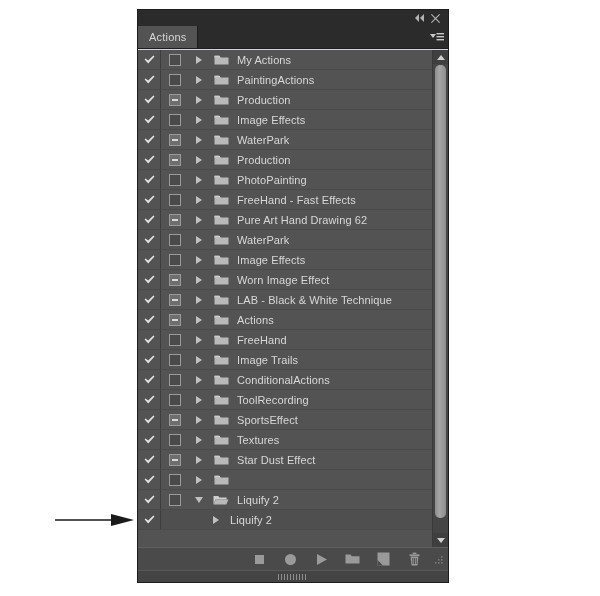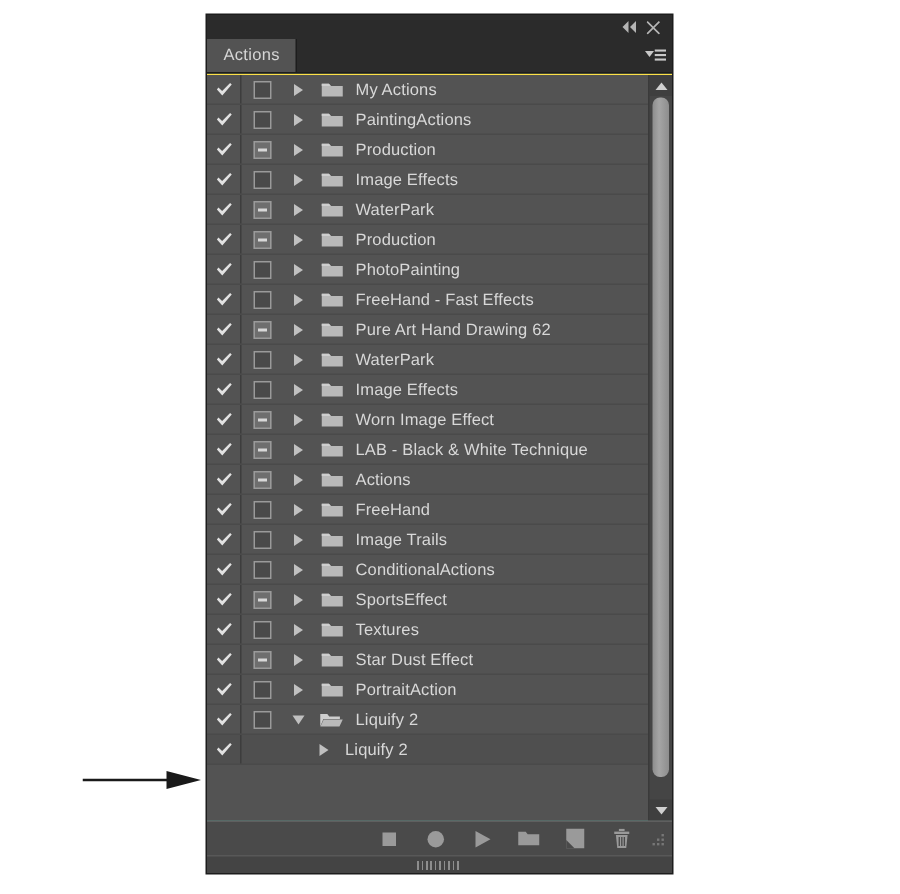--- a/index.html
+++ b/index.html
@@ -673,20 +673,40 @@
           </div>
           <div class="col-label">ConditionalActions</div>
         </div>
         <div class="action-row">
           <div class="col-check">
             <svg class="check-glyph" width="11" height="10" viewBox="0 0 11 10" xmlns="http://www.w3.org/2000/svg">
               <path d="M0.6 4.6 L1.6 3.4 L4.1 5.6 L9.4 0.4 L10.5 1.4 L4.2 8.6 Z" fill="#e2e2e2"></path>
             </svg>
           </div>
           <div class="col-modal">
+            <div class="modal-box"></div>
+          </div>
+          <div class="col-twisty">
+            <div class="twisty-right"></div>
+          </div>
+          <div class="col-folder">
+            <svg width="15" height="12" viewBox="0 0 15 12" xmlns="http://www.w3.org/2000/svg">
+              <path d="M0.5 1.8 L5.3 1.8 L6.6 3.4 L14.5 3.4 L14.5 10.4 L0.5 10.4 Z" fill="#b9b9b9"></path>
+              <path d="M0.5 1.8 L5.3 1.8 L6.6 3.4 L0.5 3.4 Z" fill="#cecece"></path>
+            </svg>
+          </div>
+          <div class="col-label">ToolRecording</div>
+        </div>
+        <div class="action-row">
+          <div class="col-check">
+            <svg class="check-glyph" width="11" height="10" viewBox="0 0 11 10" xmlns="http://www.w3.org/2000/svg">
+              <path d="M0.6 4.6 L1.6 3.4 L4.1 5.6 L9.4 0.4 L10.5 1.4 L4.2 8.6 Z" fill="#e2e2e2"></path>
+            </svg>
+          </div>
+          <div class="col-modal">
             <div class="modal-box on">
               <div class="modal-dash"></div>
             </div>
           </div>
           <div class="col-twisty">
             <div class="twisty-right"></div>
           </div>
           <div class="col-folder">
             <svg width="15" height="12" viewBox="0 0 15 12" xmlns="http://www.w3.org/2000/svg">
               <path d="M0.5 1.8 L5.3 1.8 L6.6 3.4 L14.5 3.4 L14.5 10.4 L0.5 10.4 Z" fill="#b9b9b9"></path>
@@ -748,21 +768,20 @@
           </div>
           <div class="col-twisty">
             <div class="twisty-right"></div>
           </div>
           <div class="col-folder">
             <svg width="15" height="12" viewBox="0 0 15 12" xmlns="http://www.w3.org/2000/svg">
               <path d="M0.5 1.8 L5.3 1.8 L6.6 3.4 L14.5 3.4 L14.5 10.4 L0.5 10.4 Z" fill="#b9b9b9"></path>
               <path d="M0.5 1.8 L5.3 1.8 L6.6 3.4 L0.5 3.4 Z" fill="#cecece"></path>
             </svg>
           </div>
-          <div class="col-label">PortraitAction</div>
         </div>
         <div class="action-row">
           <div class="col-check">
             <svg class="check-glyph" width="11" height="10" viewBox="0 0 11 10" xmlns="http://www.w3.org/2000/svg">
               <path d="M0.6 4.6 L1.6 3.4 L4.1 5.6 L9.4 0.4 L10.5 1.4 L4.2 8.6 Z" fill="#e2e2e2"></path>
             </svg>
           </div>
           <div class="col-modal">
             <div class="modal-box"></div>
           </div>

